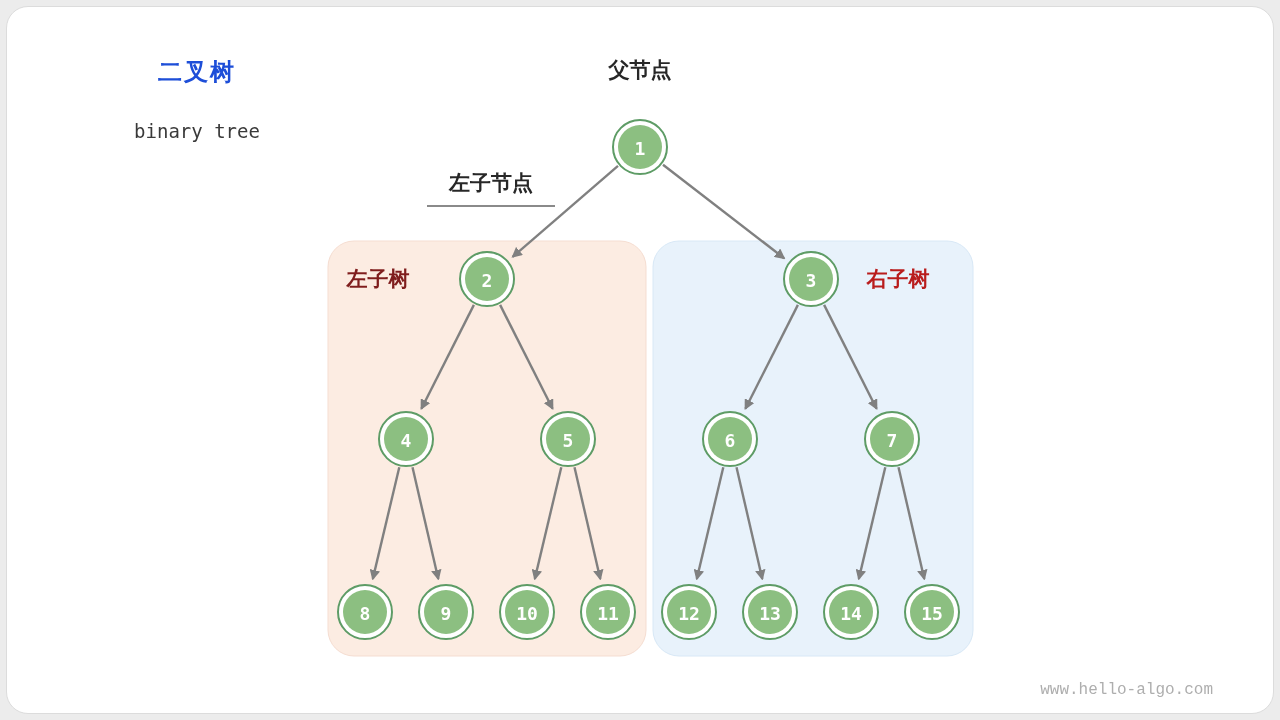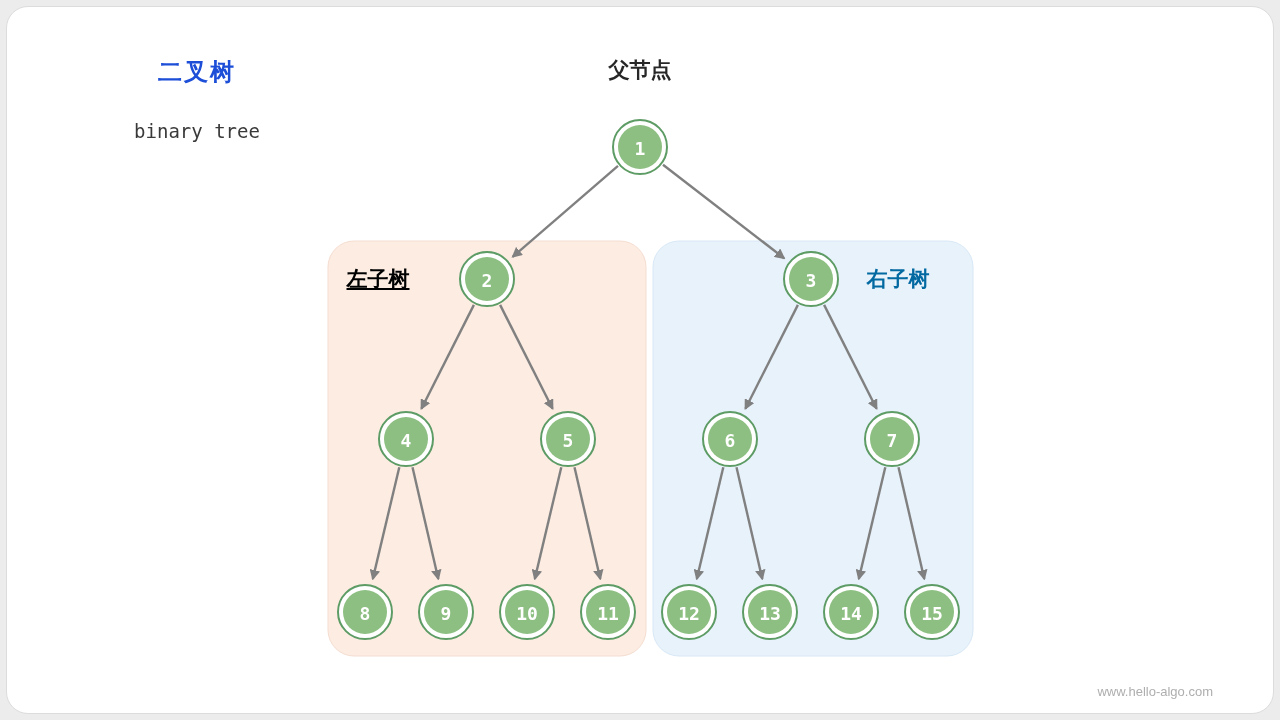--- a/index.html
+++ b/index.html
@@ -48,27 +48,27 @@
   .child-label {
     width:128px; text-align:center;
     padding-bottom:8px;
     border-bottom:2.4px solid #8a8a8a;
   }
   .left-child-label  { left:490px; top:168px; }
   .right-child-label { left:812px; top:168px; }
   .subtree-label {
     font-size:21px; font-weight:bold; white-space:nowrap;
   }
-  .left-subtree-label  { left:377px; top:278px; color:#000000;text-decoration:underline; }
-  .right-subtree-label { left:897px; top:278px; color:#0369a1; }
+  .left-subtree-label  { left:377px; top:278px; color:#7f1d1d; }
+  .right-subtree-label { left:897px; top:278px; color:#b91c1c; }
 
   .watermark {
     right:68px; bottom:22px;
-    font-family:Liberation Sans, sans-serif;
-    font-size:13px; color:#aeaeae;
+    font-family:Liberation Mono, monospace;
+    font-size:16px; color:#aeaeae;
     white-space:nowrap;
   }
 </style>
 </head>
 <body>
 
 <div class="card">
   <div class="layer">
 
     <svg id="tree-svg" viewBox="0 0 1280 720" xmlns="http://www.w3.org/2000/svg">
@@ -137,20 +137,21 @@
         <text x="850" y="612" text-anchor="middle" dominant-baseline="central" fill="#ffffff" font-size="18" font-weight="bold" font-family="&quot;DejaVu Sans Mono&quot;, monospace">14</text>
         <circle cx="931" cy="611" r="27" fill="#ffffff" stroke="#5e9c66" stroke-width="2"></circle>
         <circle cx="931" cy="611" r="22" fill="#8cbf81"></circle>
         <text x="931" y="612" text-anchor="middle" dominant-baseline="central" fill="#ffffff" font-size="18" font-weight="bold" font-family="&quot;DejaVu Sans Mono&quot;, monospace">15</text>
       </svg>
 
     <div class="abs center figure-title">二叉树</div>
     <div class="abs center figure-subtitle">binary tree</div>
 
     <div class="abs center node-label parent-label">父节点</div>
+    <div class="abs hcenter node-label child-label left-child-label">左子节点</div>
 
     <div class="abs center subtree-label left-subtree-label">左子树</div>
     <div class="abs center subtree-label right-subtree-label">右子树</div>
 
     <div class="abs watermark">www.hello-algo.com</div>
 
   </div>
 </div>
 
 </body></html>

